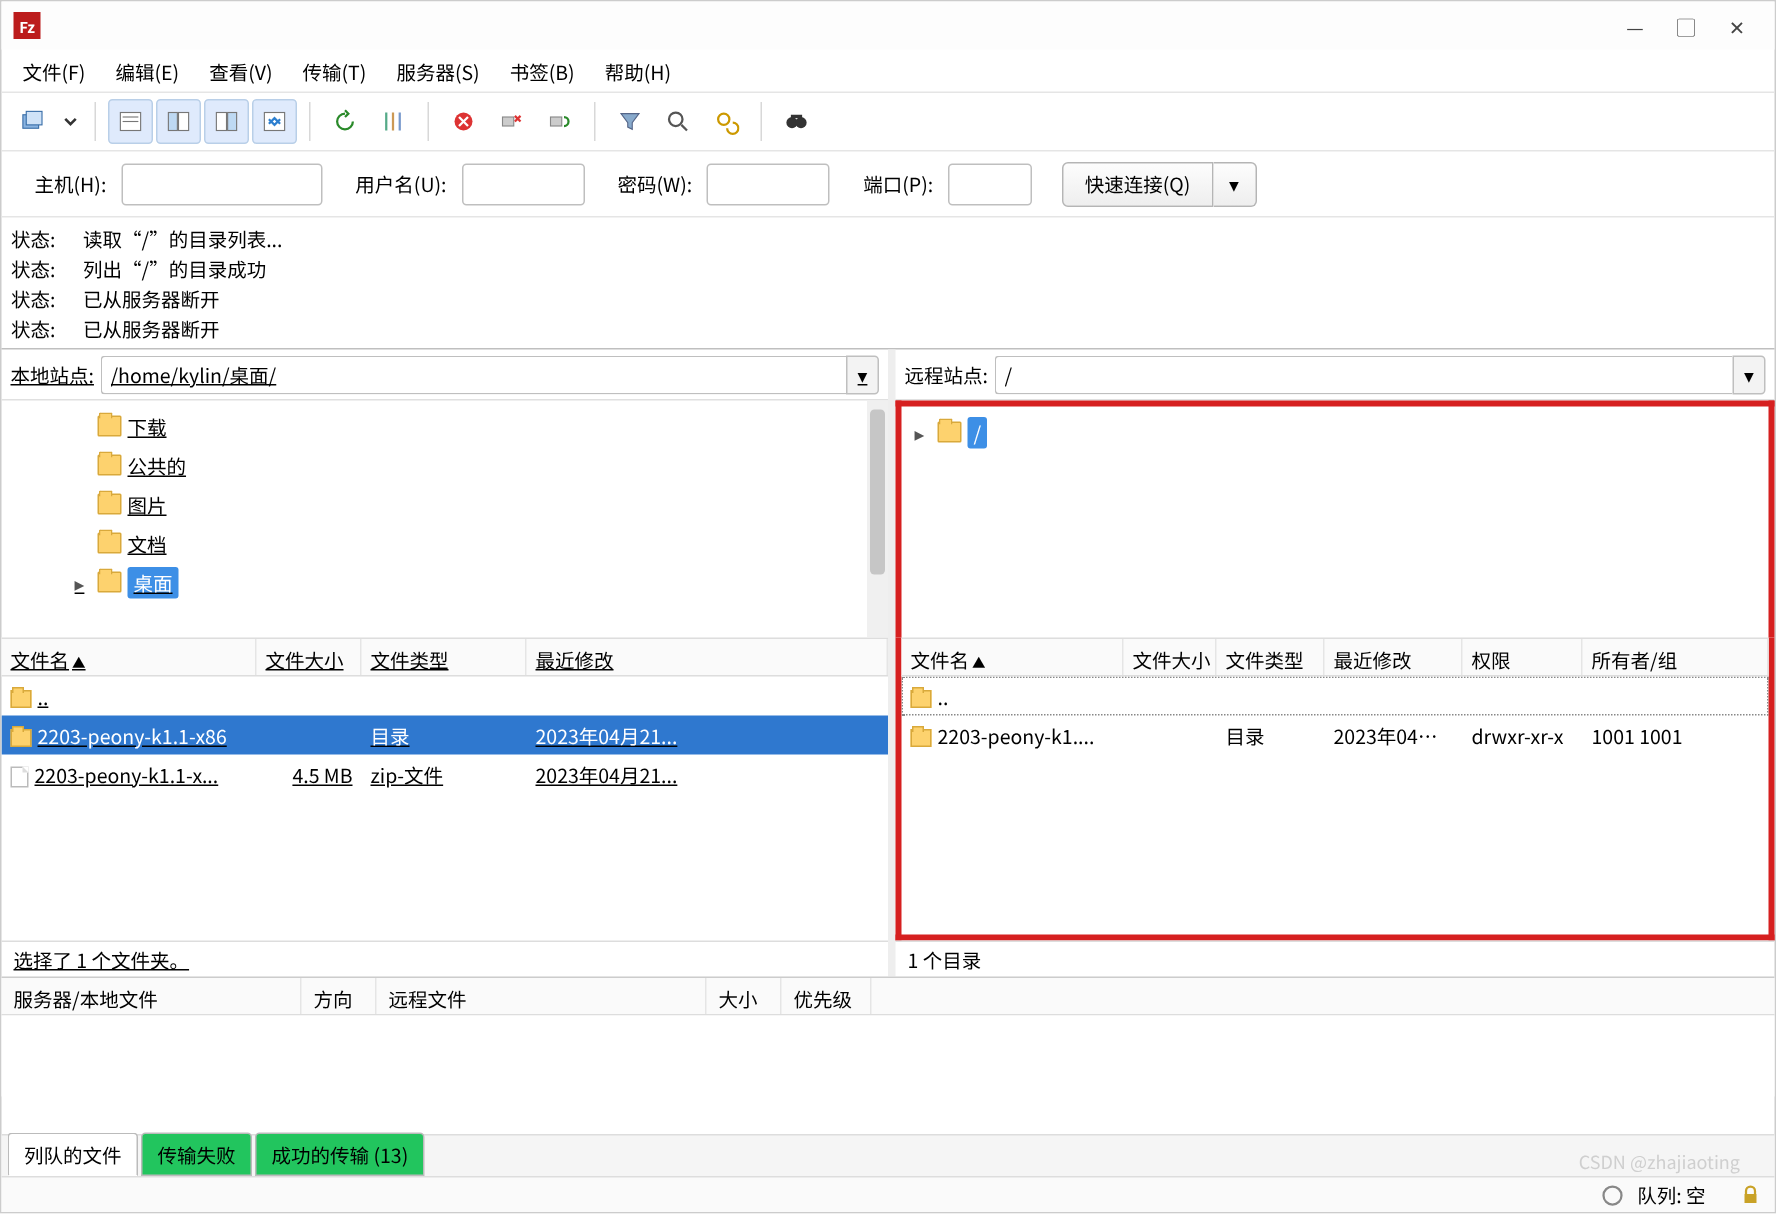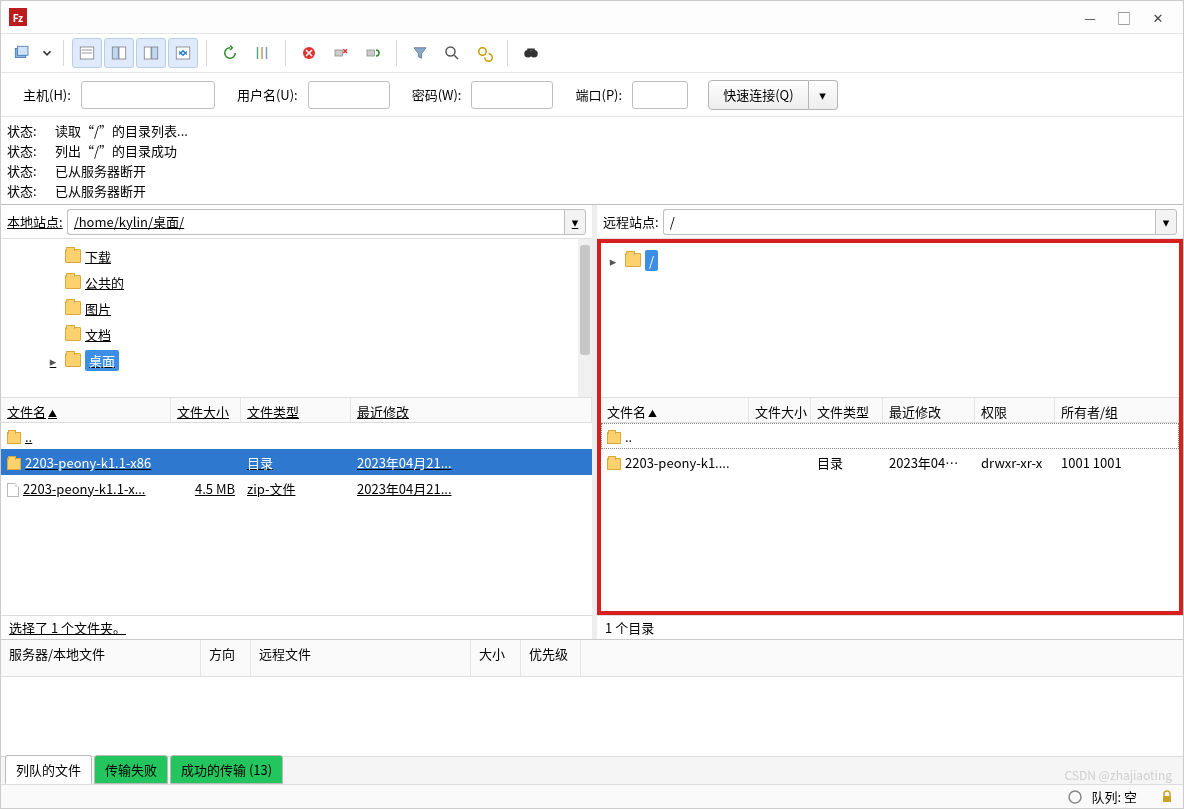--- a/index.html
+++ b/index.html
@@ -70,51 +70,60 @@
   .filelist .r .c { padding: 0 6px; overflow:hidden; white-space:nowrap; text-overflow: ellipsis; }
   .filelist .dotted { outline: 1px dotted #888; outline-offset: -1px; }
   .fold-s { display:inline-block; width:14px; height:12px; background:#fdd26e; border:1px solid #d9a93b; margin-right:4px; vertical-align:middle; position:relative;}
   .fold-s::before { content:""; position:absolute; top:-3px; left:0; width:6px; height:3px; background:#fdd26e; border:1px solid #d9a93b; border-bottom:none;}
   .file-s { display:inline-block; width:12px; height:14px; background:#fff; border:1px solid #bbb; margin-right:4px; vertical-align:middle; position:relative;}
   .file-s::before { content:""; position:absolute; right:-1px; top:-1px; width:0; height:0; border-left:4px solid #ddd; border-top:4px solid #fff;}
 
   .statusline { height: 24px; padding: 2px 8px; border-top: 1px solid #ddd; display:flex; align-items:center;}
 
   
-  .queuehdr { height: 38px; display:flex; border-top:1px solid #ccc; border-bottom:1px solid #ddd; background:#fafafa;}
+  .queuehdr { height: 26px; display:flex; border-top:1px solid #ccc; border-bottom:1px solid #ddd; background:#fafafa;}
   .queuehdr .c { padding:4px 8px; border-right:1px solid #e5e5e5; }
   .queuebody { height: 54px; background:#fff; }
 
   
   .bottomtabs { height: 28px; display:flex; align-items:flex-end; padding: 0 4px; border-top:1px solid #ddd; background:#f5f5f5;margin-top:25px;}
   .bottomtabs .tab { padding: 4px 10px; border:1px solid #bbb; border-bottom:1px solid #fff; background:#fff; margin-right:2px; border-radius:3px 3px 0 0; cursor:pointer;}
   .bottomtabs .tab.inactive { background:#22c55e; border-bottom-color:#bbb;text-align:right;}
 
   .footer { height: 24px; border-top:1px solid #ddd; display:flex; align-items:center; justify-content:flex-end; padding: 0 8px; gap: 8px; background:#fafafa;}
   .footer .ficon { width:16px; height:16px; }
 
-  .watermark { position: absolute; right: 12px; bottom: 26px; color: #cfcfcf; font-size: 12px; pointer-events:none;margin-top:28px;}
+  .watermark { position: absolute; right: 24px; bottom: 26px; color: #cfcfcf; font-size: 12px; pointer-events:none;margin-top:28px;}
 
   
   .scrollbar-v { position:absolute; right:0; top:0; width:14px; height:100%; background:#f0f0f0;}
   .scrollbar-v .thumb { position:absolute; left:2px; width:10px; background:#c6c6c6; border-radius:3px;}
 </style>
 </head>
 <body>
 
 <div class="window">
 
   <div class="titlebar">
     <div class="app-icon"></div>
     <div class="spacer"></div>
     <div class="win-btn">—</div>
     <div class="win-btn">▢</div>
     <div class="win-btn">✕</div>
   </div>
 
+  <div class="menubar">
+    <div class="item">文件(F)</div>
+    <div class="item">编辑(E)</div>
+    <div class="item">查看(V)</div>
+    <div class="item">传输(T)</div>
+    <div class="item">服务器(S)</div>
+    <div class="item">书签(B)</div>
+    <div class="item">帮助(H)</div>
+  </div>
 
   <div class="toolbar">
     <div class="tbtn">
         <svg viewBox="0 0 24 24">
           <rect x="3" y="6" width="14" height="12" fill="#89b3e0" stroke="#3a6fa8"></rect>
           <rect x="6" y="3" width="14" height="12" fill="#cfe2f7" stroke="#3a6fa8"></rect>
         </svg>
       </div>
     <div class="tbtn dropdown-caret">
         <svg viewBox="0 0 16 16">

